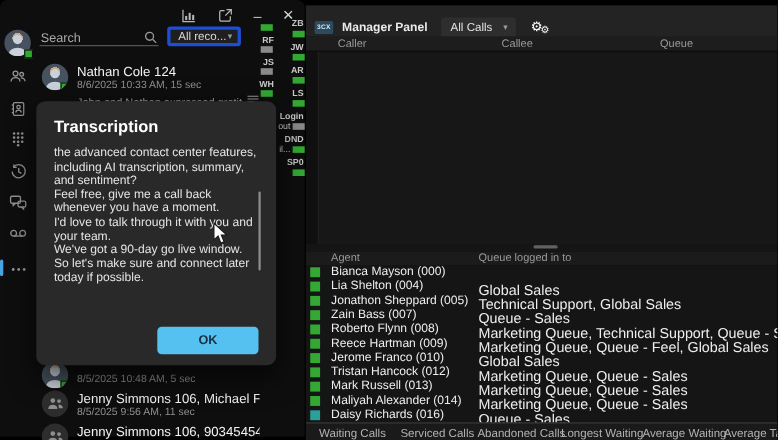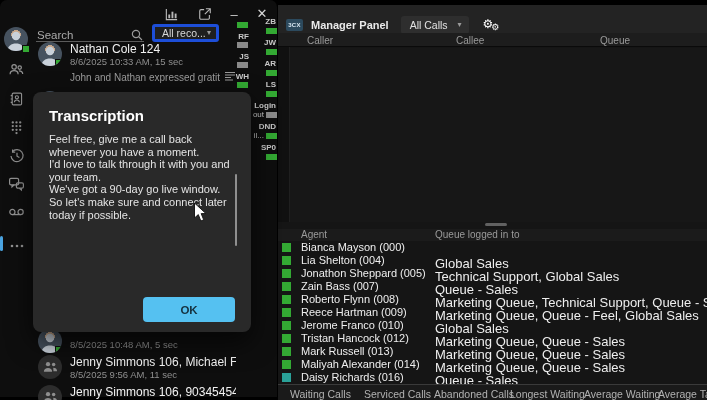--- a/index.html
+++ b/index.html
@@ -35,21 +35,21 @@
   #search-input{width:100%;height:100%;background:transparent;border:none;outline:none;color:#cfcfcf;
                 font-size:11.5px;font-family:"Liberation Sans",sans-serif;padding:0 16px 2px 1px;}
   #search-input::placeholder{color:#a9a9a9;}
   #search-icon{position:absolute;right:1px;top:2px;}
   #filter-chip{position:absolute;left:152px;top:24px;width:67px;height:18px;background:#1f1f1f;border:3px solid #1d4ed8;
                border-radius:3px;display:flex;align-items:center;justify-content:space-between;padding:0 5px 0 7px;
                color:#d8d8d8;font-size:10.5px;}
   .chev{font-size:8px;color:#9a9a9a;line-height:8px;}
 
   
-  #list-top{position:absolute;left:36px;top:40px;width:200px;}
+  #list-top{position:absolute;left:36px;top:56px;width:200px;}
   #list-bottom{position:absolute;left:36px;top:327px;width:200px;}
   .rec-row{position:relative;padding:2px 0 3px 34px;min-height:20px;}
   .rec-avatar{position:absolute;left:2px;top:2px;}
   .rec-name{font-size:12px;color:#f2f2f2;line-height:14px;white-space:nowrap;overflow:hidden;}
   .rec-meta{font-size:9.5px;color:#8f8f8f;line-height:11px;white-space:nowrap;}
   .rec-sumrow{display:flex;align-items:center;gap:4px;margin-top:1px;}
   .rec-summary{font-size:10px;color:#9a9a9a;line-height:11px;white-space:nowrap;overflow:hidden;width:150px;}
   .rec-partial .rec-meta{padding-top:10px;}
 
   
@@ -345,20 +345,21 @@
           <div class="lbl">SP0</div>
           <div class="sqrow">
             <span class="sq" style="background: rgb(51, 169, 51);"></span>
           </div>
         </div>
       </div>
 
     <div id="dialog">
       <div id="dlg-title">Transcription</div>
       <div id="dlg-text">
+          <p>the advanced contact center features, including AI transcription, summary, and sentiment?</p>
           <p>Feel free, give me a call back whenever you have a moment.</p>
           <p>I'd love to talk through it with you and your team.</p>
           <p>We've got a 90-day go live window.</p>
           <p>So let's make sure and connect later today if possible.</p>
         </div>
       <div id="dlg-scroll"></div>
       <button id="dlg-ok">OK</button>
     </div>
 
     <span id="cursor">

